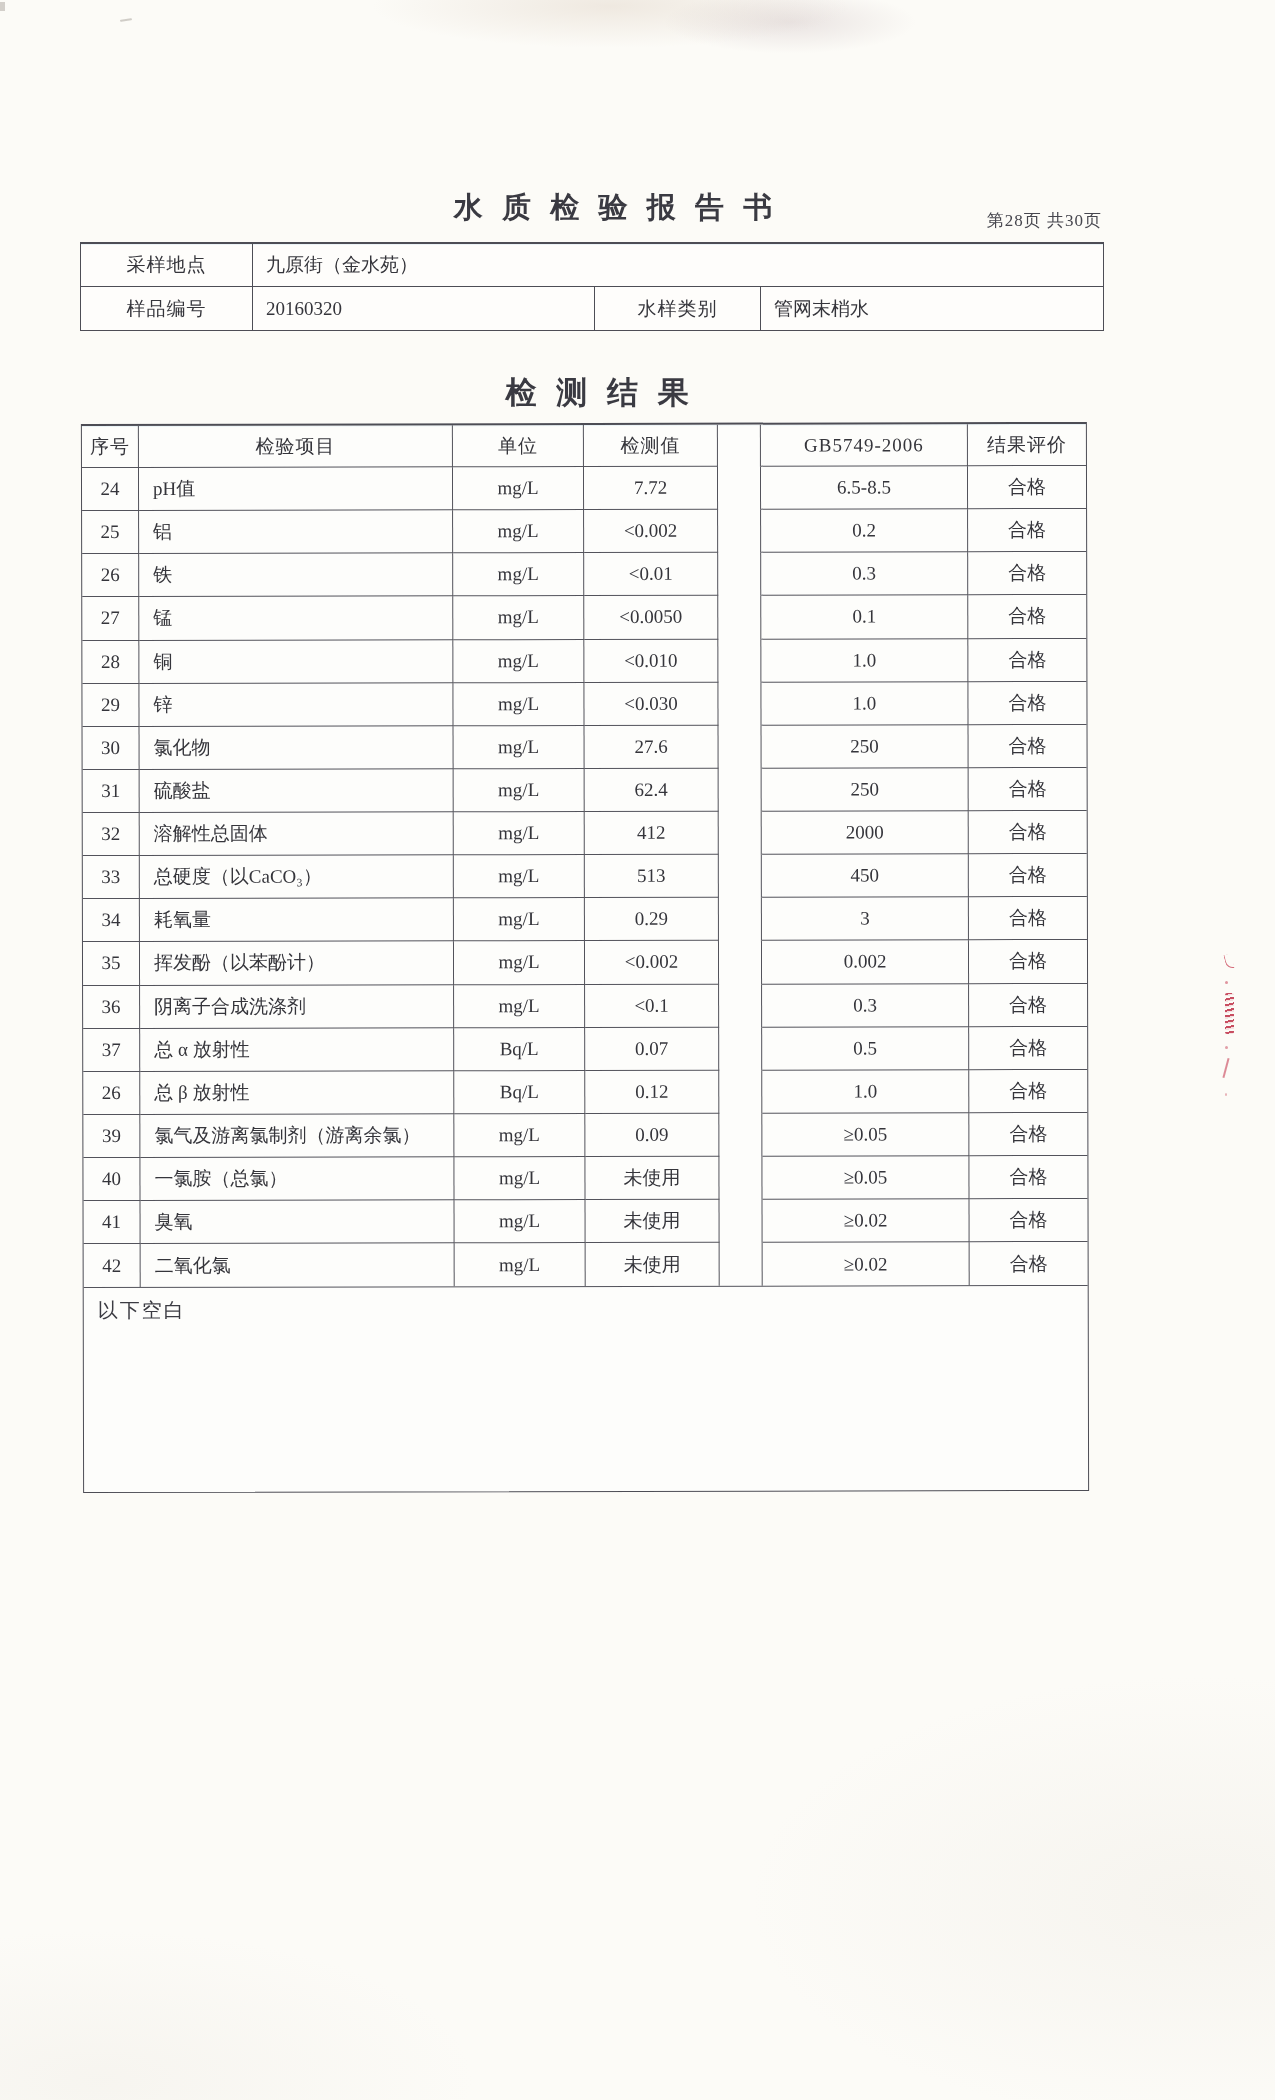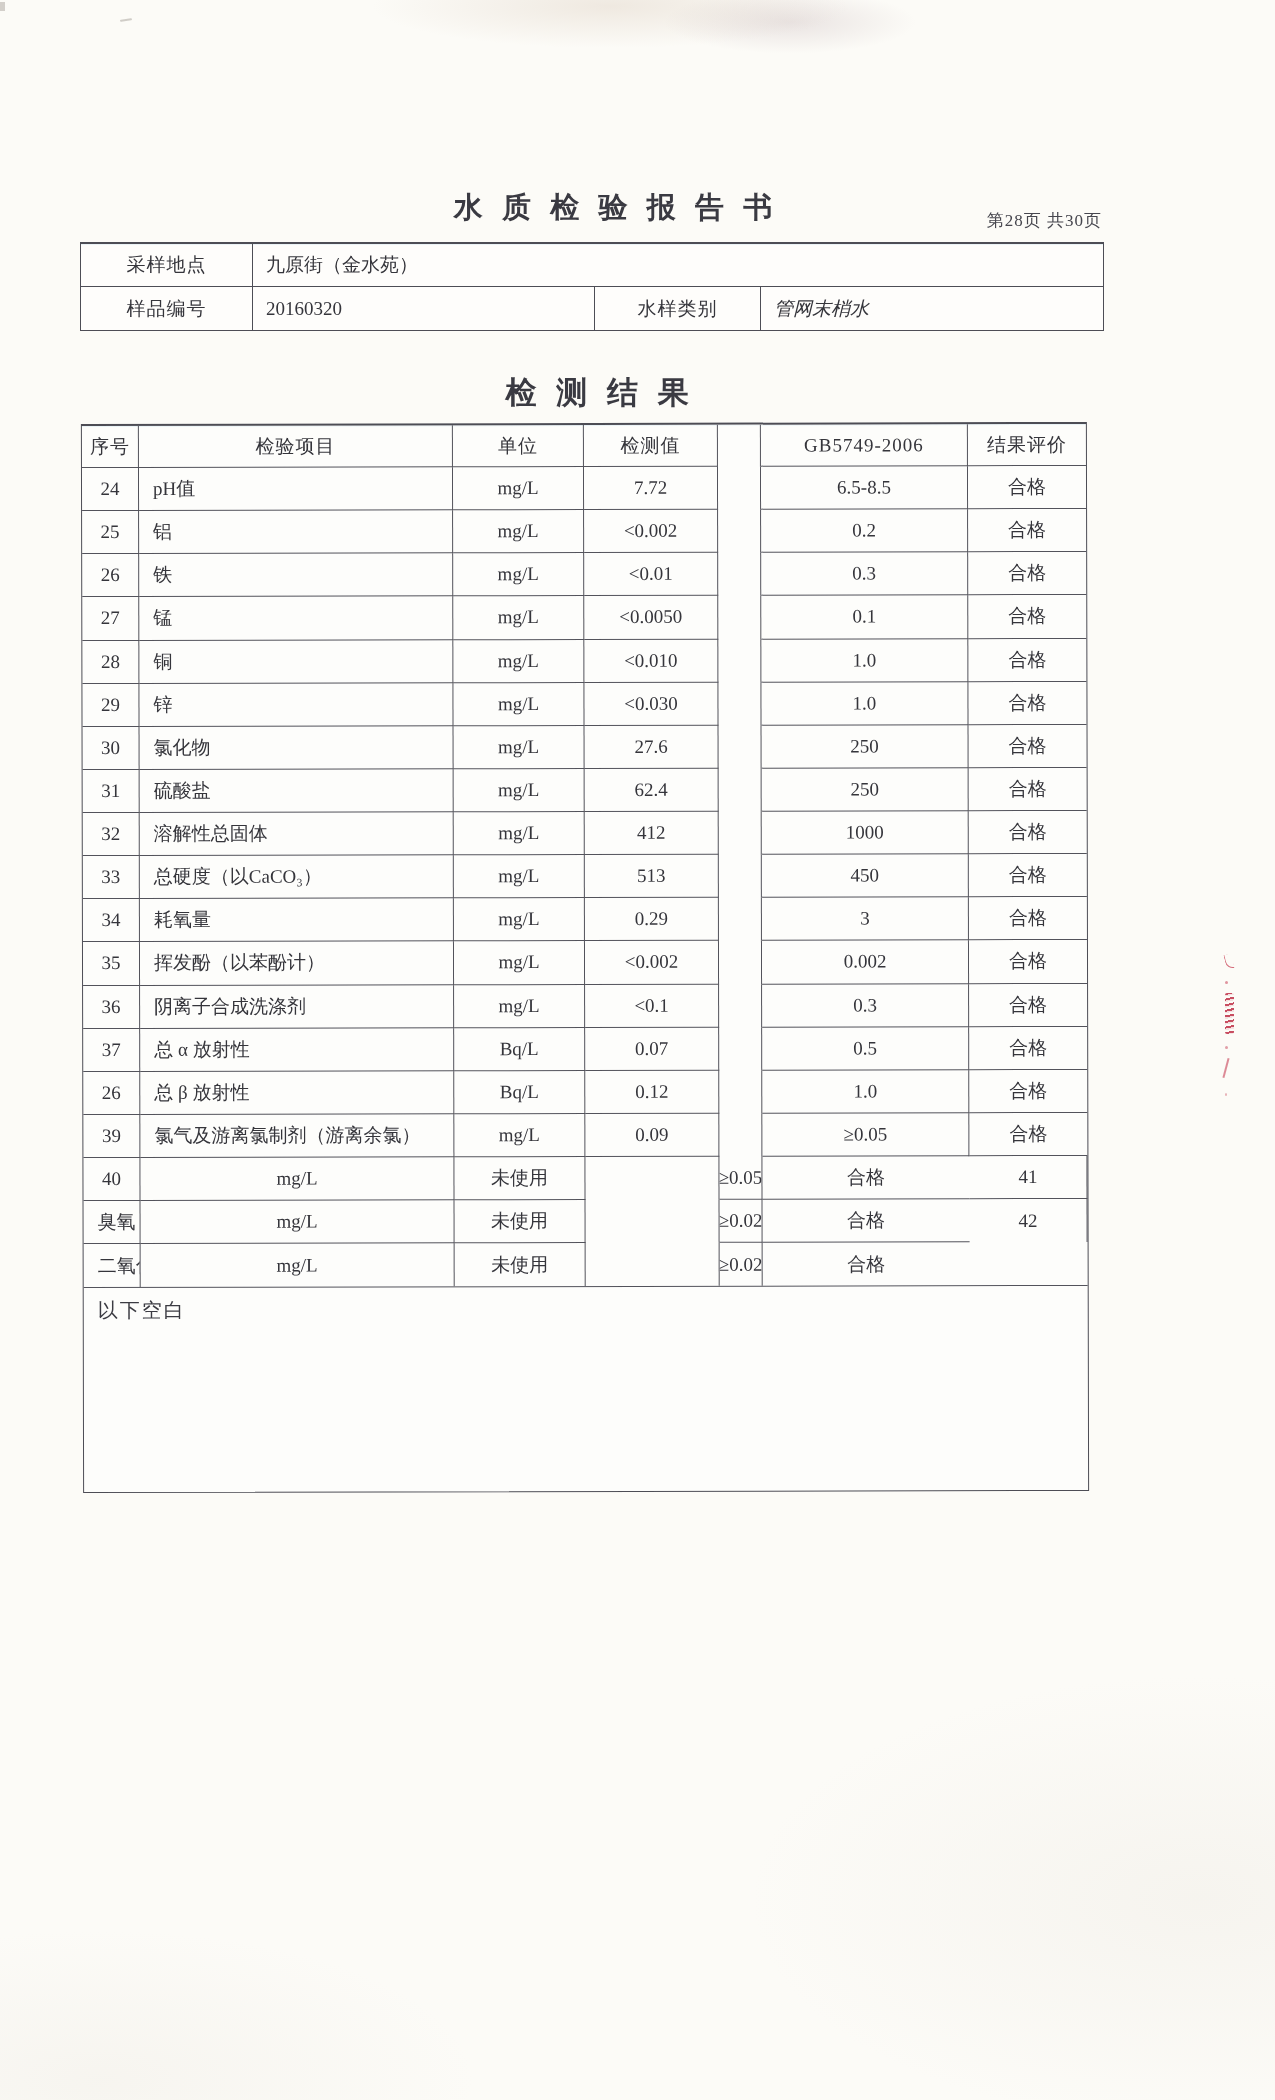--- a/index.html
+++ b/index.html
@@ -43,21 +43,21 @@
     box-shadow: inset 0 1px 0 rgba(150,200,225,0.18);
   }
   .info-table .cell {
     display:flex; align-items:center; font-size:19px;
     border-right:1.5px solid #4d4d55; border-bottom:1.5px solid #4d4d55;
   }
   .info-table .lab { justify-content:center; letter-spacing:1px; }
   .info-table .val { justify-content:flex-start; padding-left:13px; }
   .info-table .span3 { grid-column:2 / 5; border-right:none; }
   .info-table .r2 { border-bottom:none; }
-  .info-table .lastcol { border-right:none;font-style:italic; }
+  .info-table .lastcol { border-right:none; }
 
   .section-title {
     position:absolute; left:0; top:372px; width:1200px;
     text-align:center; font-size:31px; font-weight:600;
     letter-spacing:6px; color:#3a3a42; white-space:pre;
   }
 
   
   .results {
     position:absolute; left:82px; top:423px; width:1006px; height:1069px;
@@ -190,21 +190,21 @@
   <span>62.4</span>
   <span class="gapcell"></span>
   <span>250</span>
   <span class="lastcol">合格</span>
 
   <span>32</span>
   <span class="itemcell">溶解性总固体</span>
   <span>mg/L</span>
   <span>412</span>
   <span class="gapcell"></span>
-  <span>1000</span>
+  <span>2000</span>
   <span class="lastcol">合格</span>
 
   <span>33</span>
   <span class="itemcell">总硬度（以CaCO₃）</span>
   <span>mg/L</span>
   <span>513</span>
   <span class="gapcell"></span>
   <span>450</span>
   <span class="lastcol">合格</span>
 
@@ -250,20 +250,21 @@
 
   <span>39</span>
   <span class="itemcell">氯气及游离氯制剂（游离余氯）</span>
   <span>mg/L</span>
   <span>0.09</span>
   <span class="gapcell"></span>
   <span>≥0.05</span>
   <span class="lastcol">合格</span>
 
   <span>40</span>
+  <span class="itemcell">一氯胺（总氯）</span>
   <span>mg/L</span>
   <span>未使用</span>
   <span class="gapcell"></span>
   <span>≥0.05</span>
   <span class="lastcol">合格</span>
 
   <span>41</span>
   <span class="itemcell">臭氧</span>
   <span>mg/L</span>
   <span>未使用</span>

